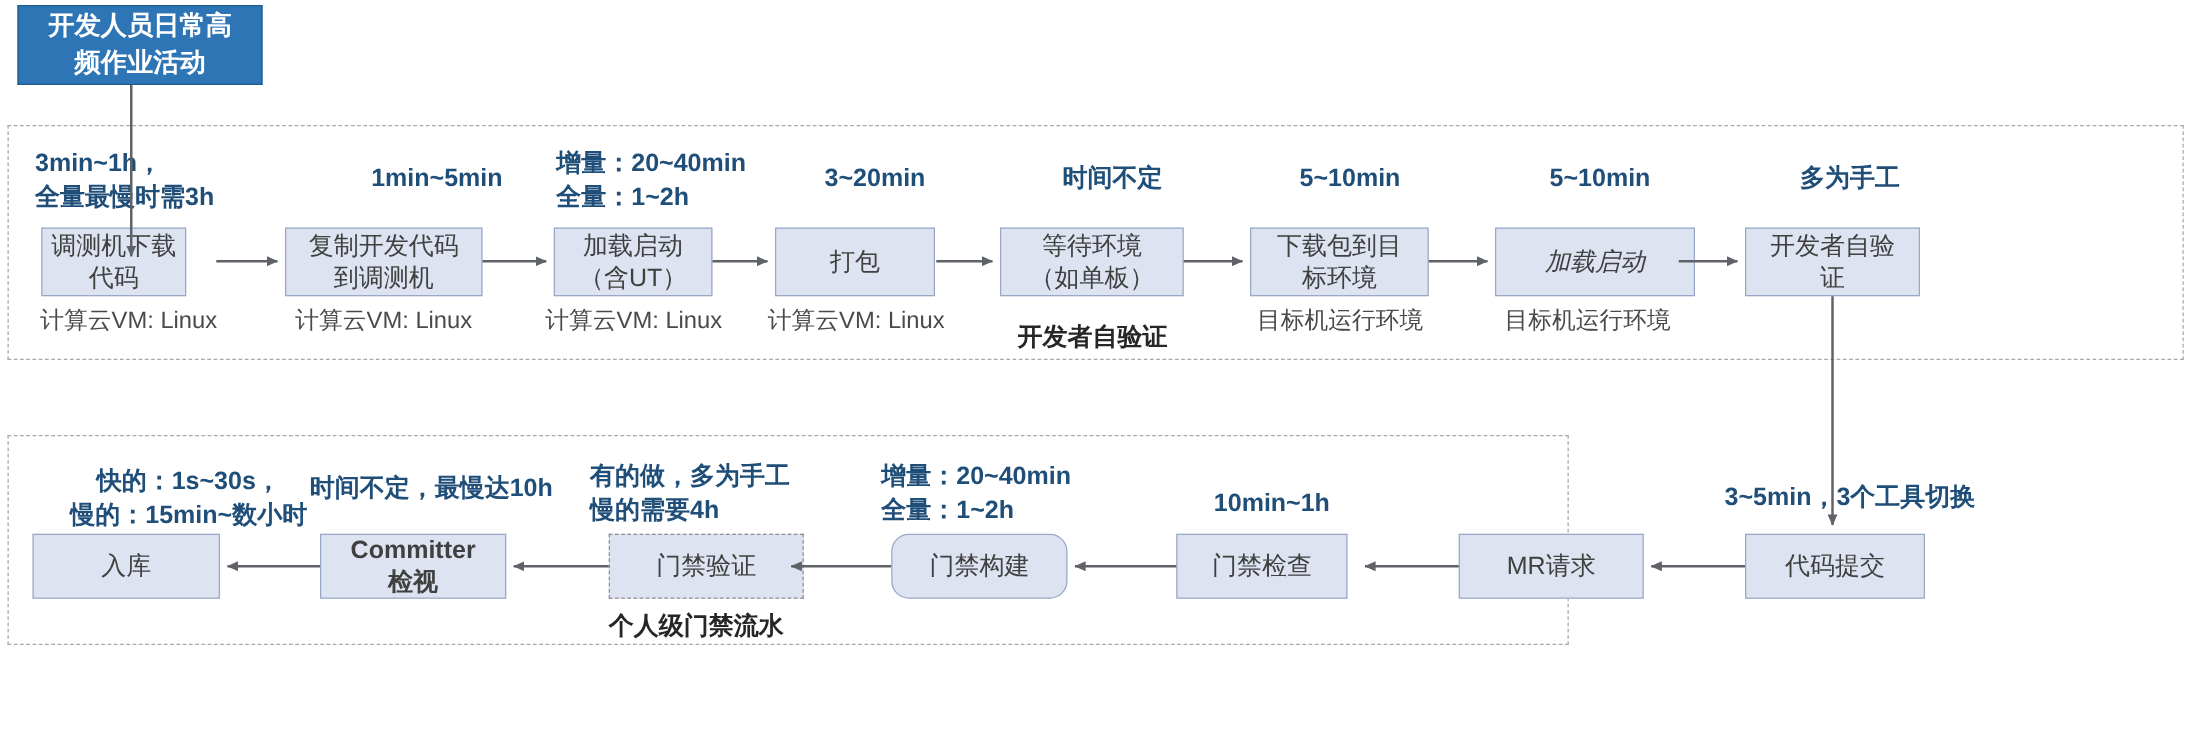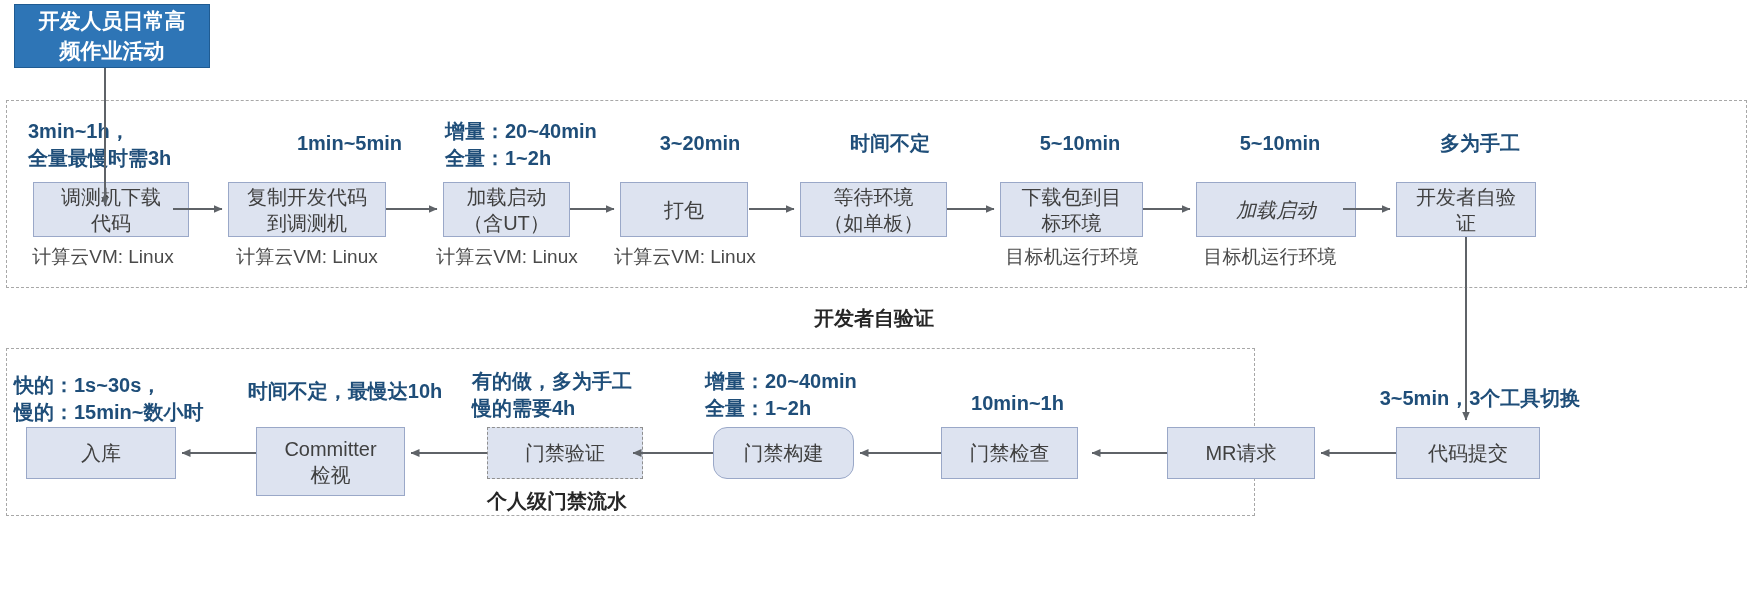--- a/index.html
+++ b/index.html
@@ -129,55 +129,55 @@
 全量最慢时需3h</div>
   <div class="time-label" style="left:222px; top:130px; width:180px;text-align:right;">1min~5min</div>
   <div class="time-label left" style="left:445px; top:118px; width:230px;">增量：20~40min
 全量：1~2h</div>
   <div class="time-label" style="left:610px; top:130px; width:180px;">3~20min</div>
   <div class="time-label" style="left:800px; top:130px; width:180px;">时间不定</div>
   <div class="time-label" style="left:990px; top:130px; width:180px;">5~10min</div>
   <div class="time-label" style="left:1190px;top:130px; width:180px;">5~10min</div>
   <div class="time-label" style="left:1390px;top:130px; width:180px;">多为手工</div>
 
-  <div class="node" style="left:33px;   top:182px; width:156px; height:55px;">调测机下载
+  <div class="node" style="left:33px;   top:182px; width:116px; height:55px;">调测机下载
 代码</div>
   <div class="node" style="left:228px;  top:182px; width:158px; height:55px;">复制开发代码
 到调测机</div>
   <div class="node" style="left:443px;  top:182px; width:127px; height:55px;">加载启动
 （含UT）</div>
   <div class="node" style="left:620px;  top:182px; width:128px; height:55px;">打包</div>
   <div class="node" style="left:800px;  top:182px; width:147px; height:55px;">等待环境
 （如单板）</div>
   <div class="node" style="left:1000px; top:182px; width:143px; height:55px;">下载包到目
 标环境</div>
   <div class="node" style="left:1196px; top:182px; width:160px; height:55px;font-style:italic;">加载启动</div>
   <div class="node" style="left:1396px; top:182px; width:140px; height:55px;">开发者自验
 证</div>
 
   <div class="sub-label" style="left:13px;   top:245px; width:180px;">计算云VM: Linux</div>
   <div class="sub-label" style="left:217px;  top:245px; width:180px;">计算云VM: Linux</div>
   <div class="sub-label" style="left:417px;  top:245px; width:180px;">计算云VM: Linux</div>
   <div class="sub-label" style="left:595px;  top:245px; width:180px;">计算云VM: Linux</div>
-  <div class="sub-label bold" style="left:790px;  top:258px; width:168px;margin-top:48px;">开发者自验证</div>
+  <div class="sub-label bold" style="left:790px;  top:258px; width:168px;">开发者自验证</div>
   <div class="sub-label" style="left:992px;  top:245px; width:160px;">目标机运行环境</div>
   <div class="sub-label" style="left:1190px; top:245px; width:160px;">目标机运行环境</div>
 
-  <div class="time-label left" style="left:14px;   top:372px; width:250px;">快的：1s~30s，
+  <div class="time-label left" style="left:26px;   top:372px; width:250px;text-align:center;">快的：1s~30s，
 慢的：15min~数小时</div>
   <div class="time-label" style="left:230px;  top:378px; width:230px;">时间不定，最慢达10h</div>
   <div class="time-label left" style="left:472px;  top:368px; width:240px;">有的做，多为手工
 慢的需要4h</div>
   <div class="time-label left" style="left:705px;  top:368px; width:230px;">增量：20~40min
 全量：1~2h</div>
   <div class="time-label" style="left:935px;  top:390px; width:165px;">10min~1h</div>
   <div class="time-label" style="left:1340px; top:385px; width:280px;">3~5min，3个工具切换</div>
 
   <div class="node" style="left:26px;   top:427px; width:150px; height:52px;">入库</div>
-  <div class="node" style="left:256px;  top:427px; width:149px; height:69px;">Committer
+  <div class="node" style="left:256px;  top:427px; width:149px; height:52px;font-weight:bold;">Committer
 检视</div>
   <div class="node dashed" style="left:487px;  top:427px; width:156px; height:52px;">门禁验证</div>
   <div class="node" style="left:713px;  top:427px; width:141px; height:52px;border-radius:14px;">门禁构建</div>
   <div class="node" style="left:941px;  top:427px; width:137px; height:52px;">门禁检查</div>
   <div class="node" style="left:1167px; top:427px; width:148px; height:52px;">MR请求</div>
   <div class="node" style="left:1396px; top:427px; width:144px; height:52px;">代码提交</div>
 
   <div class="sub-label bold" style="left:477px; top:489px; width:160px;">个人级门禁流水</div>
 
   <svg id="connectors" viewBox="0 0 1753 592">

